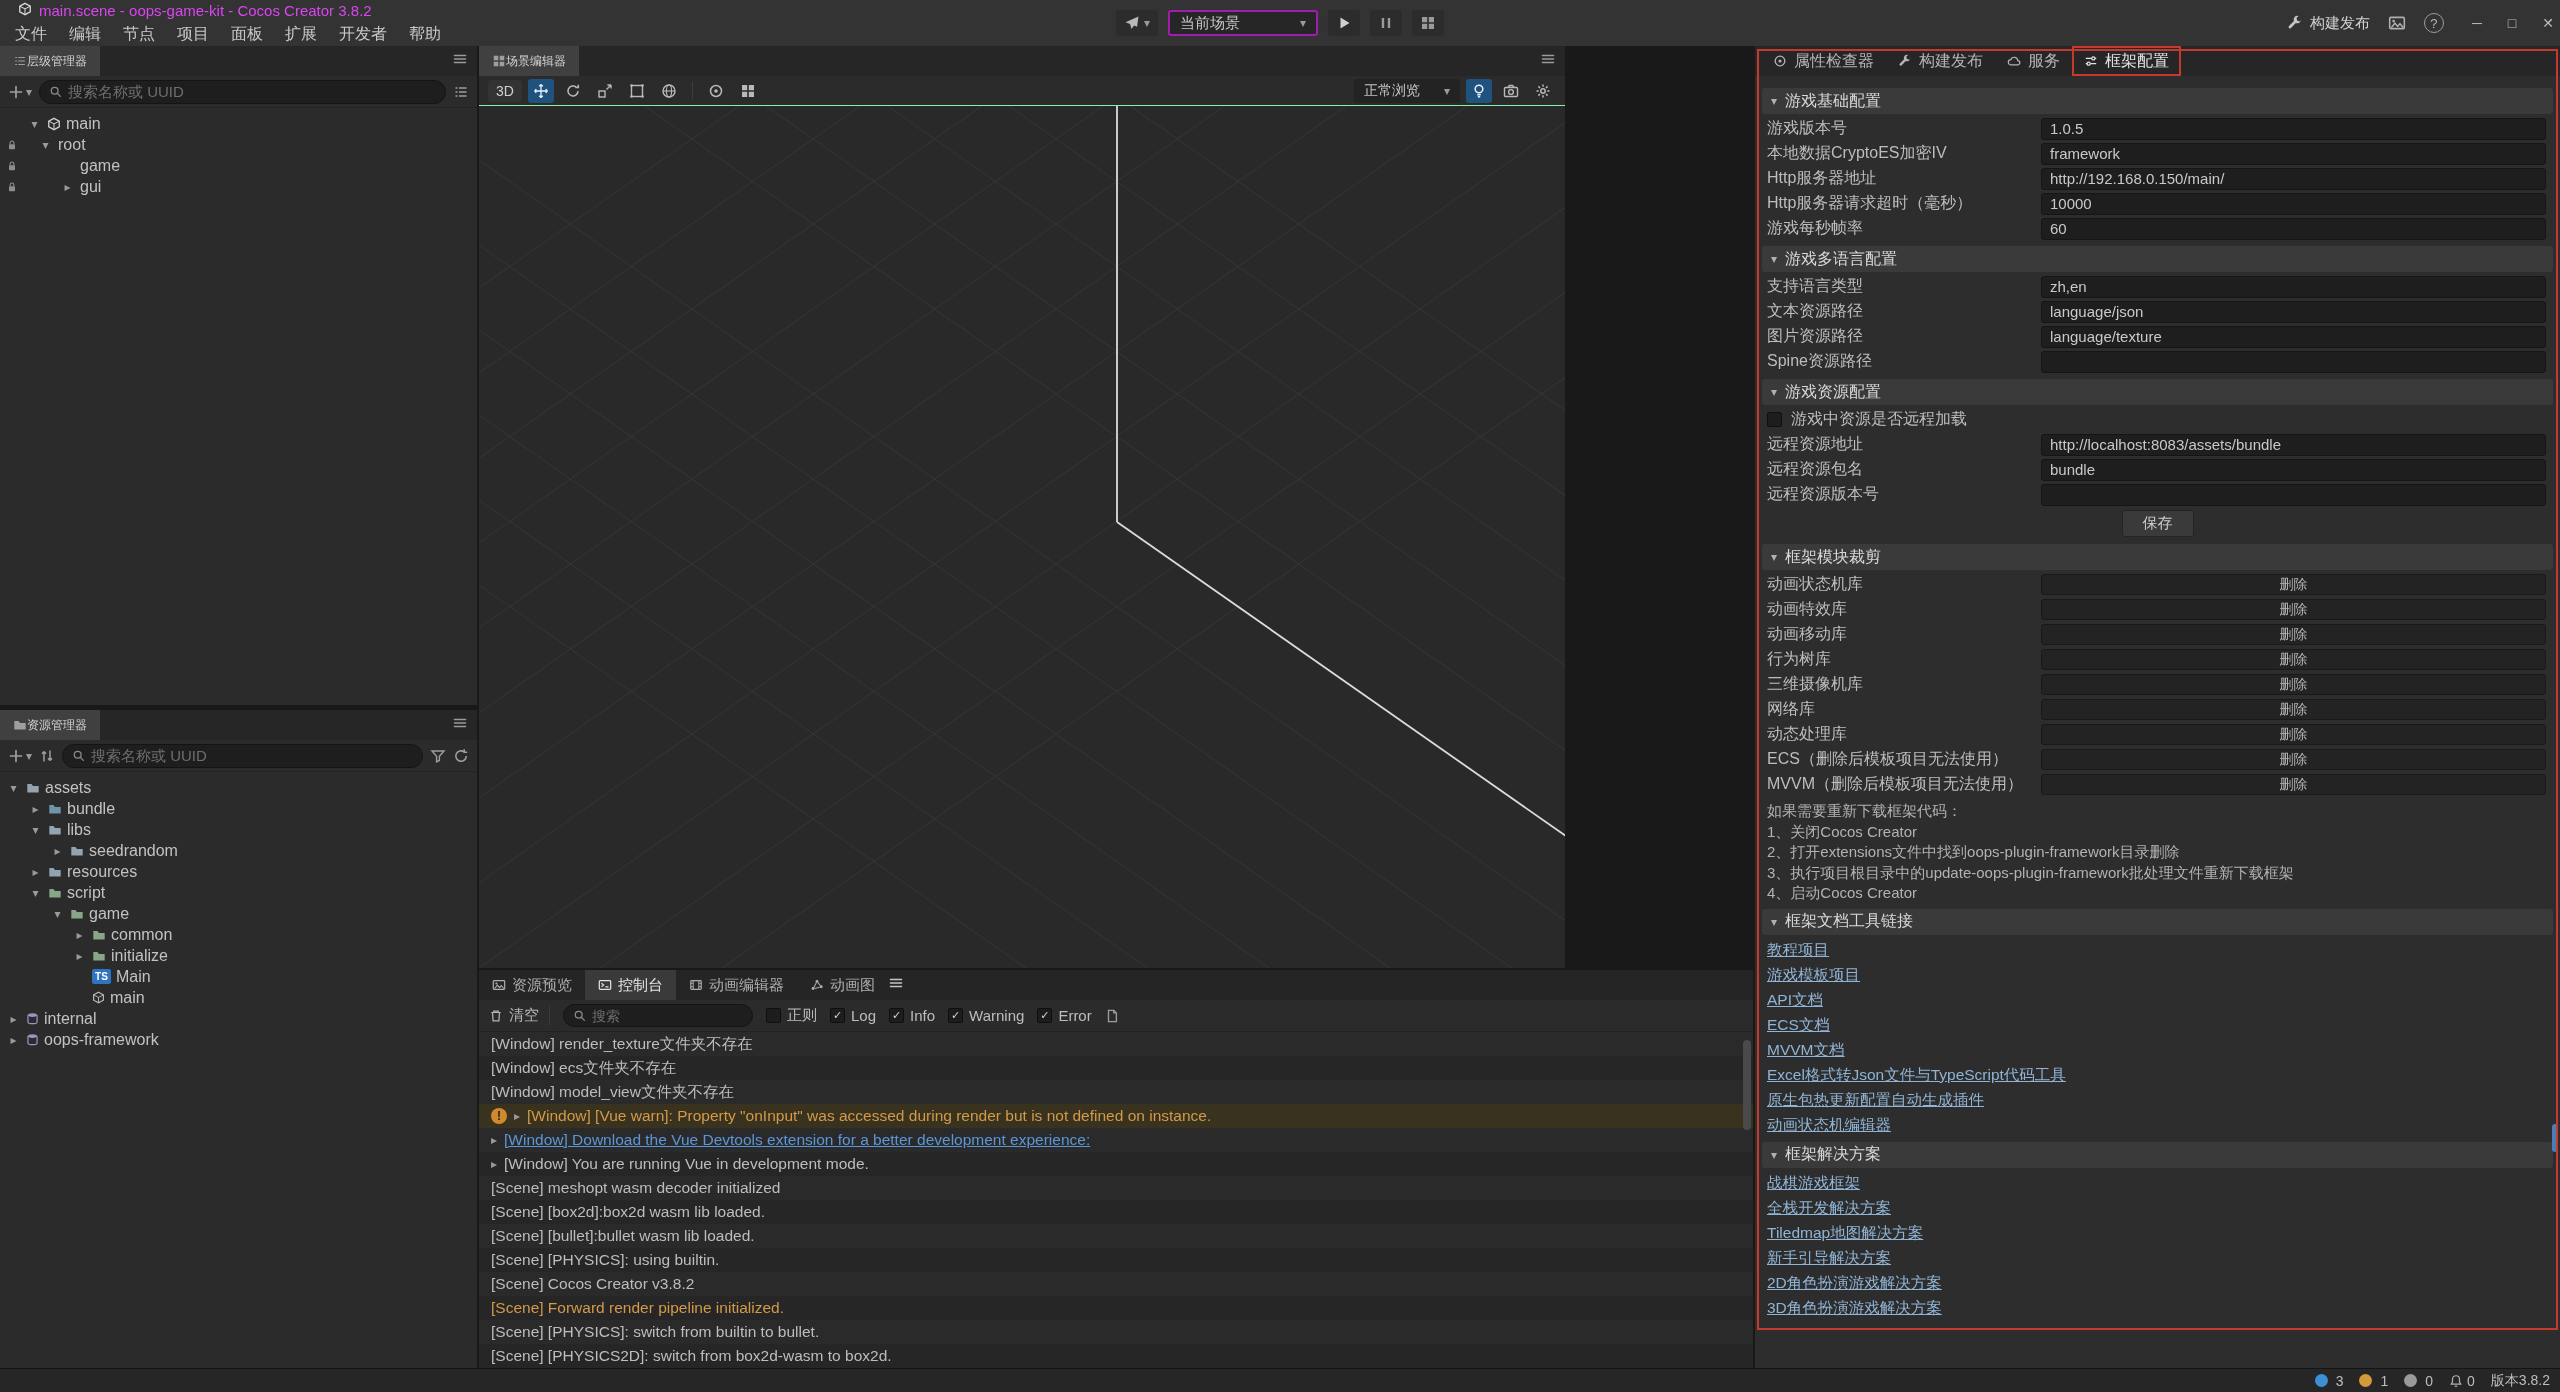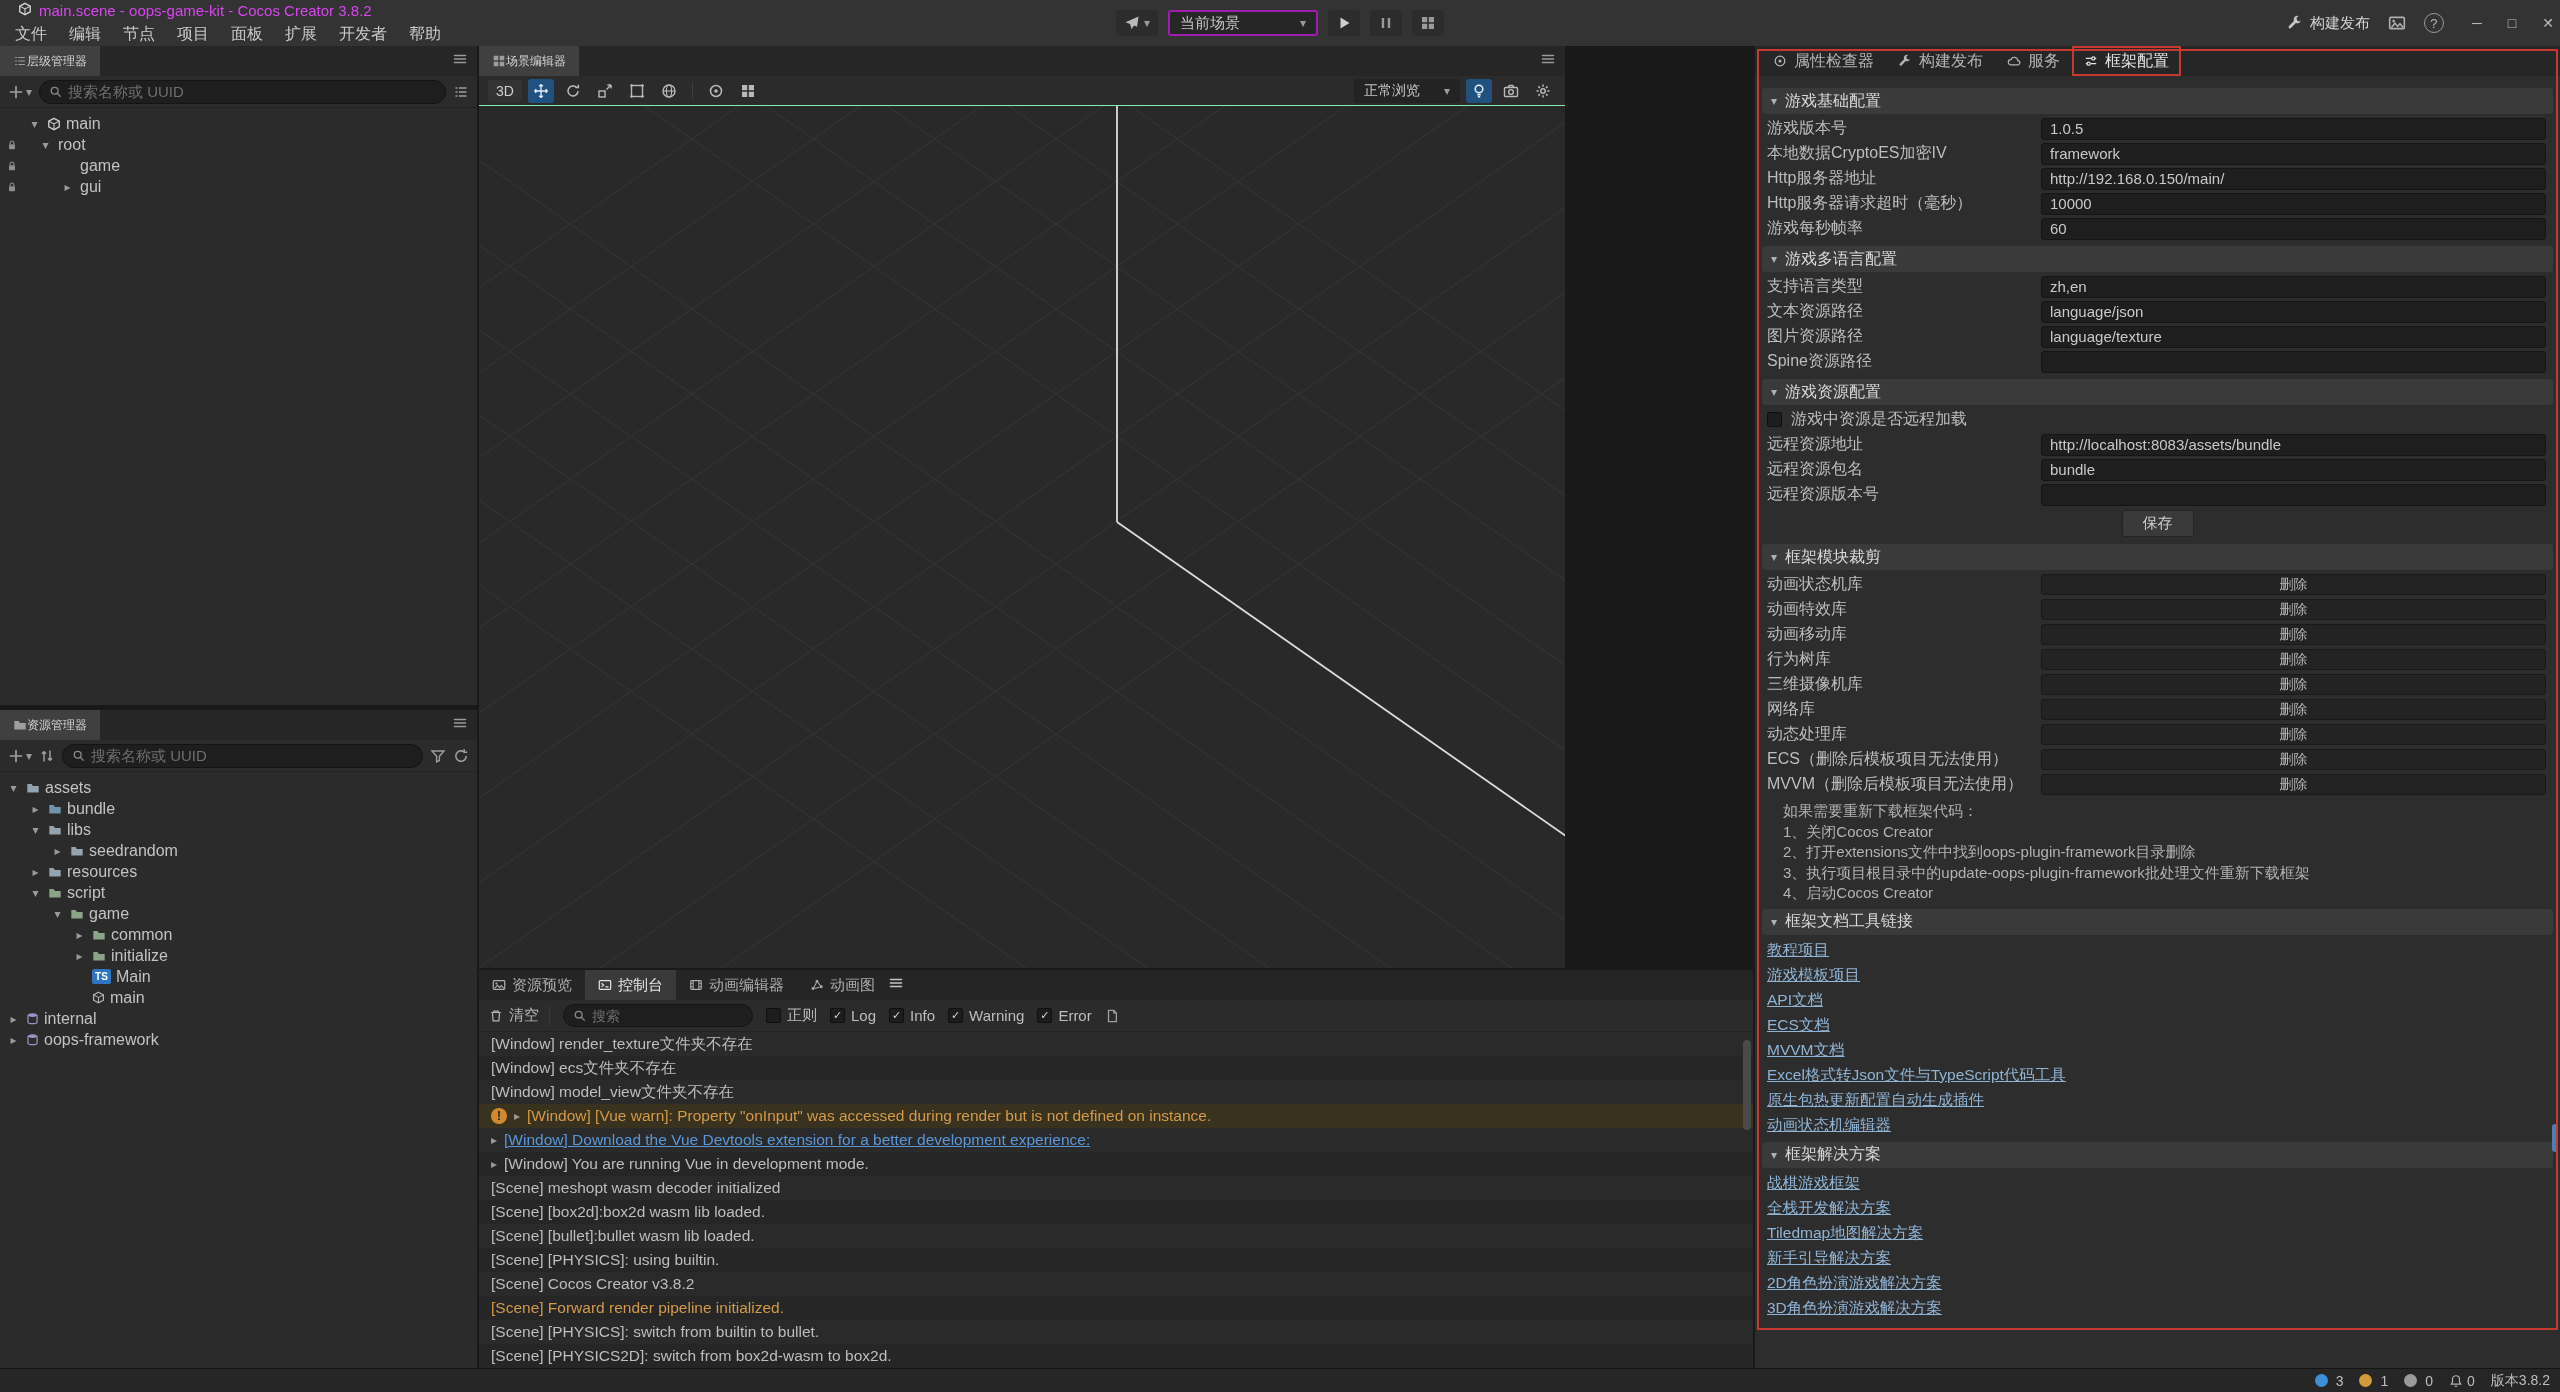--- a/index.html
+++ b/index.html
@@ -75,21 +75,21 @@
   .icontent{position:absolute;left:0;top:30px;right:0;bottom:0;background:#2d2d2d;padding:7px 0 0}
   .sect{height:26px;margin:5px 7px 2px;background:#3a3a3a;border-radius:3px;display:flex;align-items:center;gap:8px;padding:0 9px;color:#d8d8d8;font-size:16px}
   .sect .caret{color:#b0b0b0}
   .frow{height:25px;display:flex;align-items:center;padding:0 14px 0 12px}
   .flbl{width:274px;flex:none;font-size:16px;color:#bdbdbd;white-space:nowrap;overflow:hidden}
   .fin{flex:1;height:22px;background:#1e1e1e;border:1px solid #151515;border-radius:3px;color:#c9c9c9;padding:0 8px;font-size:15px;font-family:inherit;outline:0}
   .cbox{width:15px;height:15px;background:#1d1d1d;border:1px solid #0f0f0f;border-radius:2px;margin-right:9px;flex:none}
   .saverow{height:32px;display:flex;align-items:center;justify-content:center}
   .btn{background:#3a3a3a;border:1px solid #242424;border-radius:3px;color:#cfcfcf;font-size:15px;padding:3px 20px;font-family:inherit}
   .delbtn{flex:1;height:21px;background:#232323;border:1px solid #191919;border-radius:3px;color:#b5b5b5;font-size:14px;font-family:inherit}
-  .note{padding:0 28px;font-size:15px;color:#b2b2b2;line-height:20.5px;white-space:nowrap}
+  .note{padding:0 12px;font-size:15px;color:#b2b2b2;line-height:20.5px;white-space:nowrap}
   .ilink{display:block;height:25px;line-height:25px;padding:0 12px;color:#90b4d6;text-decoration:underline;font-size:15.5px;cursor:pointer;white-space:nowrap}
   .red-outer{position:absolute;left:2px;right:2px;top:3px;bottom:38px;border:2px solid #c6392e;pointer-events:none;z-index:40}
   
   .statusbar{position:absolute;left:0;right:0;bottom:0;height:24px;background:#262626;border-top:1px solid #141414;display:flex;align-items:center;justify-content:flex-end;gap:16px;padding:0 10px;font-size:14px;color:#bdbdbd}
   .dot{width:13px;height:13px;border-radius:50%;display:inline-block;vertical-align:-2px;margin-right:4px}
   .stat{display:flex;align-items:center;gap:4px}
 </style>
 </head>
 <body>
 

